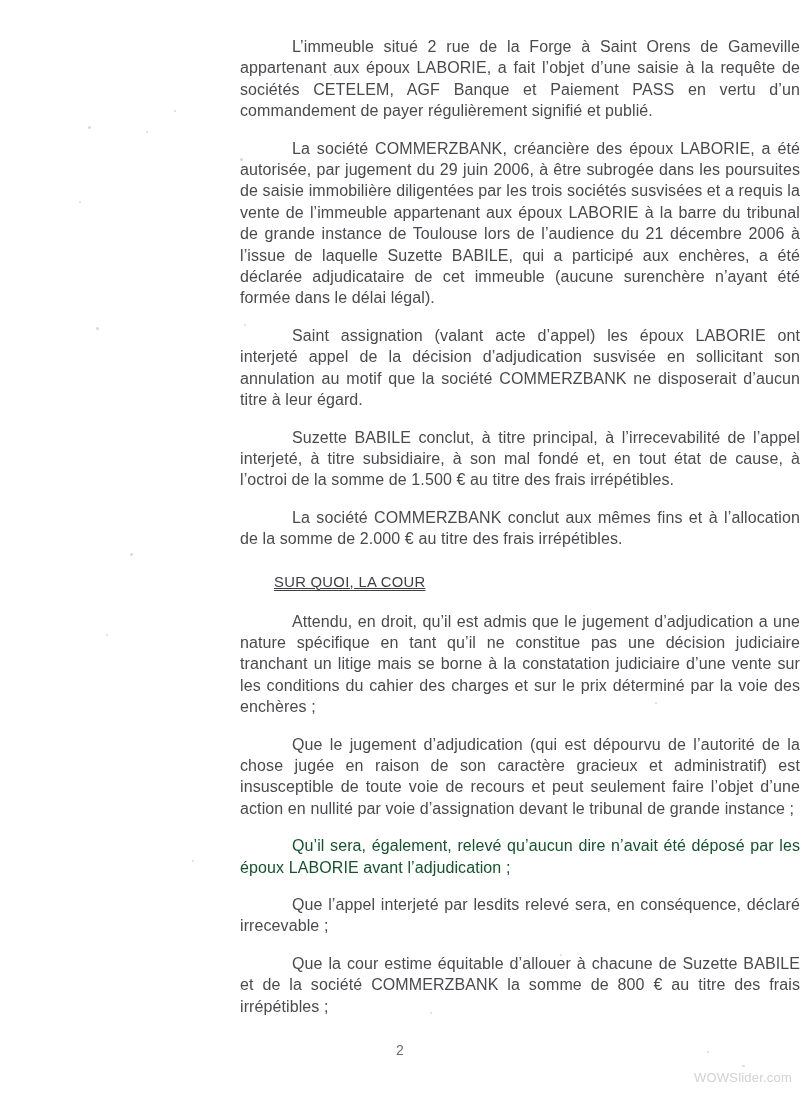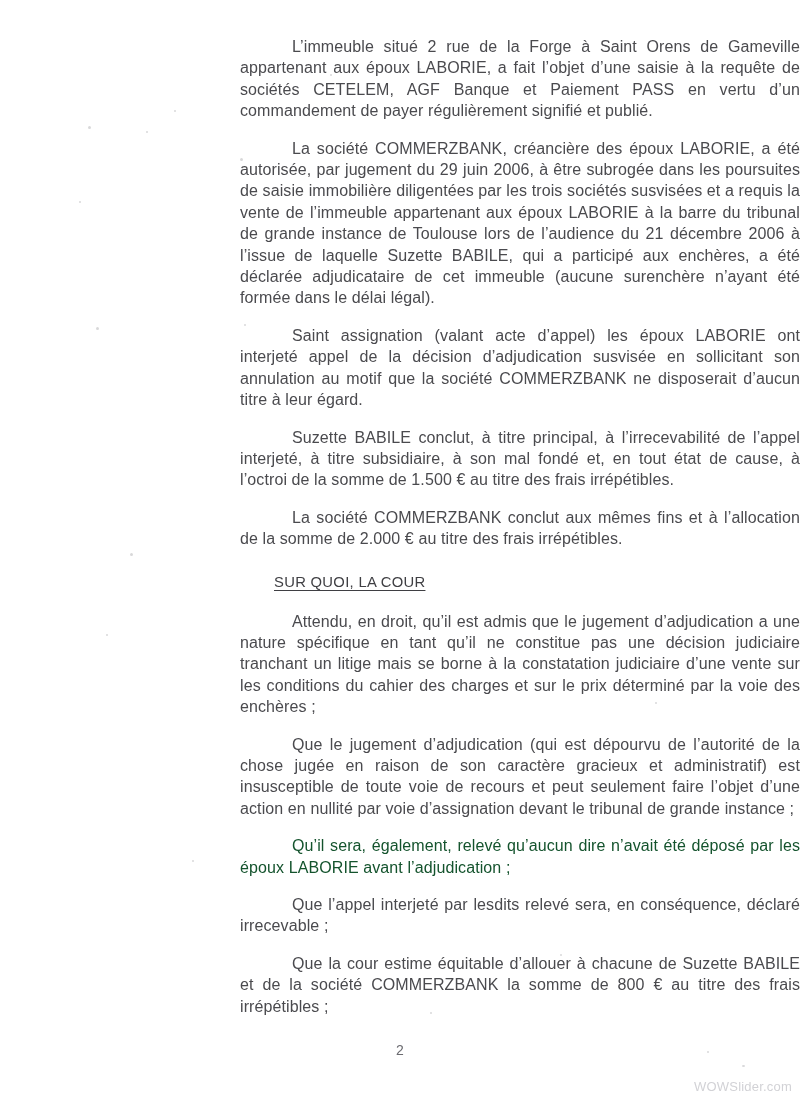--- a/index.html
+++ b/index.html
@@ -58,20 +58,21 @@
 
   .section-heading {
     margin: 22px 0 18px 0;
     padding: 0;
     text-indent: 0;
     font-size: 14.8px;
     line-height: 21px;
     color: #3f3f43;
     font-weight: 400;
     letter-spacing: 0.3px;
+    text-decoration: underline;
   }
   .section-heading .ul {
     text-decoration: underline;
     text-underline-offset: 3px;
     text-decoration-thickness: 1.4px;
   }
   .heading-wrap {
     padding-left: 34px;
   }
 
@@ -82,21 +83,21 @@
     width: 800px;
     text-align: center;
     font-size: 14px;
     color: #6b6b70;
     font-family: "Liberation Sans", "DejaVu Sans", sans-serif;
   }
 
   .watermark {
     position: absolute;
     right: 8px;
-    bottom: 6px;
+    bottom: 15px;
     font-size: 13px;
     letter-spacing: 0.2px;
     color: #d2d2d6;
     font-family: "Liberation Sans", "DejaVu Sans", sans-serif;
     user-select: none;
   }
 </style>
 </head>
 <body>
 

